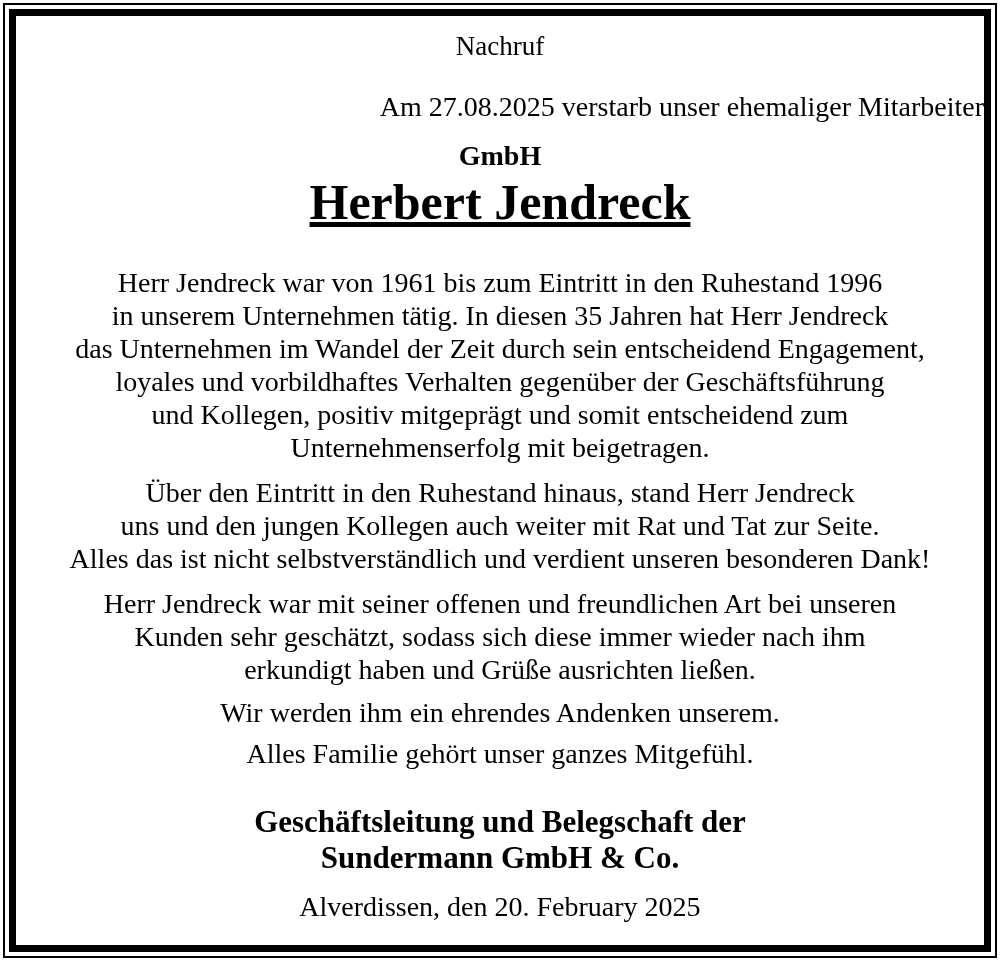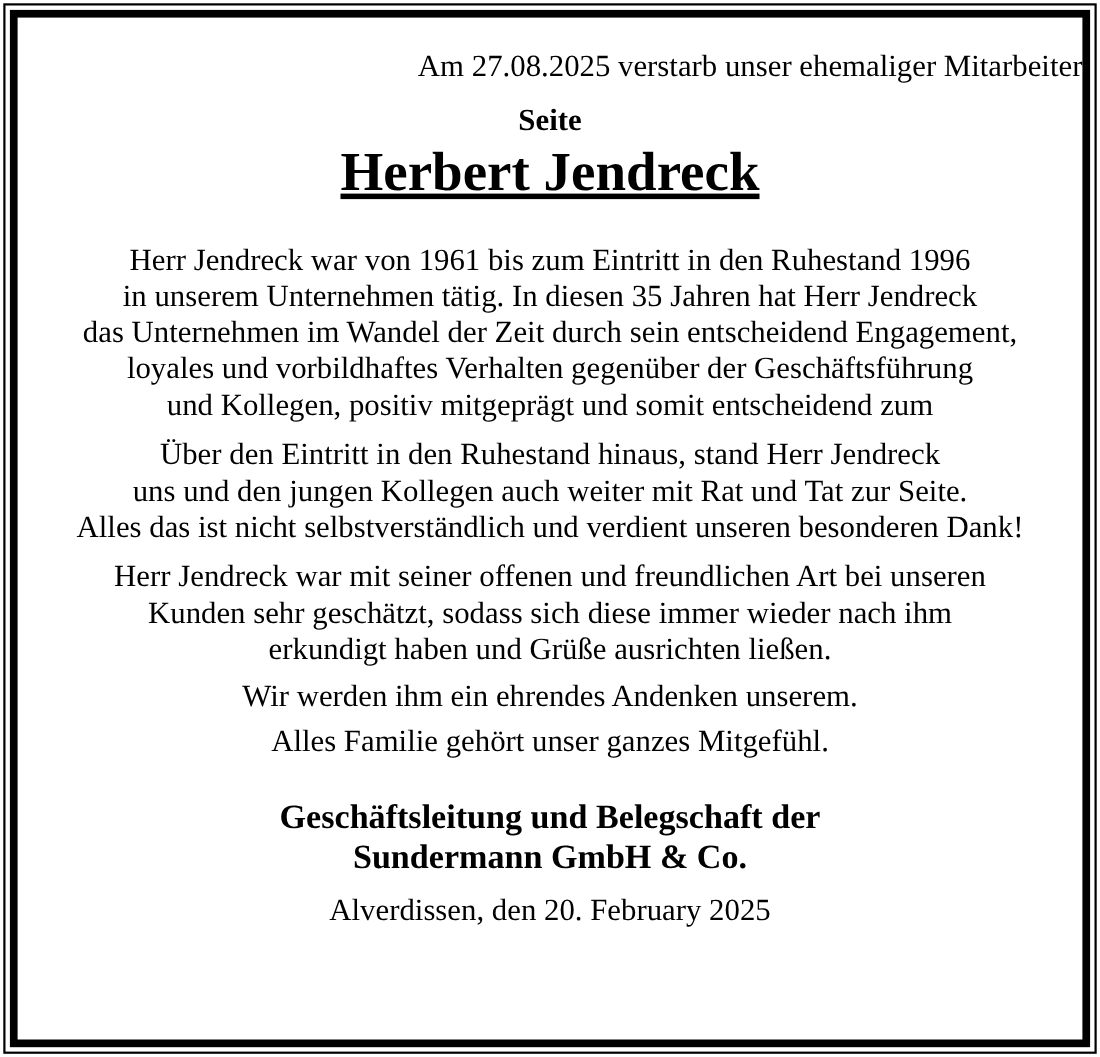--- a/index.html
+++ b/index.html
@@ -80,33 +80,35 @@
 </style>
 </head>
 <body>
 
 <div class="page">
   <div class="frame-outer"></div>
   <div class="frame-inner"></div>
 
   <div class="content">
 
+    <div class="kicker">Nachruf</div>
 
     <div class="intro">Am 27.08.2025 verstarb unser ehemaliger Mitarbeiter</div>
 
-    <div class="salutation">Seite</div>
+    <div class="salutation">GmbH</div>
 
     <div class="deceased-name">Herbert Jendreck</div>
 
     <div class="para para-1">
       <div class="line">Herr Jendreck war von 1961 bis zum Eintritt in den Ruhestand 1996</div>
       <div class="line">in unserem Unternehmen tätig. In diesen 35 Jahren hat Herr Jendreck</div>
       <div class="line">das Unternehmen im Wandel der Zeit durch sein entscheidend Engagement,</div>
       <div class="line">loyales und vorbildhaftes Verhalten gegenüber der Geschäftsführung</div>
       <div class="line">und Kollegen, positiv mitgeprägt und somit entscheidend zum</div>
+      <div class="line">Unternehmenserfolg mit beigetragen.</div>
     </div>
 
     <div class="para para-2">
       <div class="line">Über den Eintritt in den Ruhestand hinaus, stand Herr Jendreck</div>
       <div class="line">uns und den jungen Kollegen auch weiter mit Rat und Tat zur Seite.</div>
       <div class="line">Alles das ist nicht selbstverständlich und verdient unseren besonderen Dank!</div>
     </div>
 
     <div class="para para-3">
       <div class="line">Herr Jendreck war mit seiner offenen und freundlichen Art bei unseren</div>

